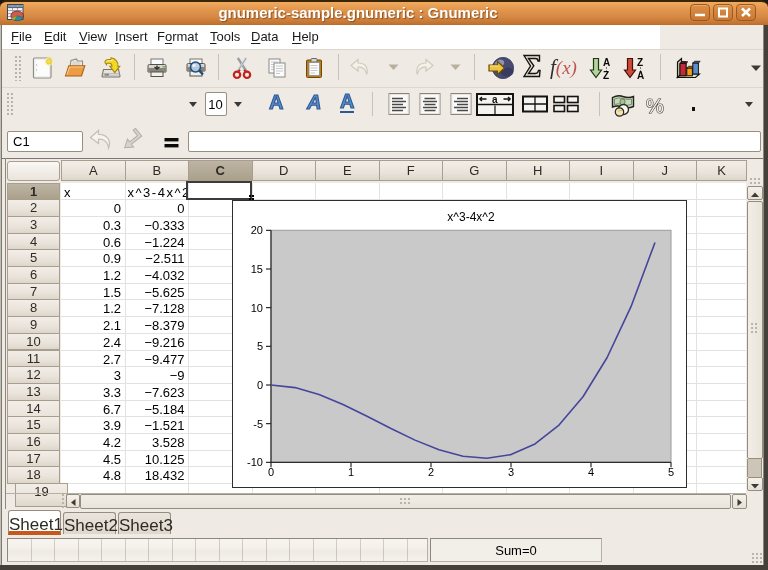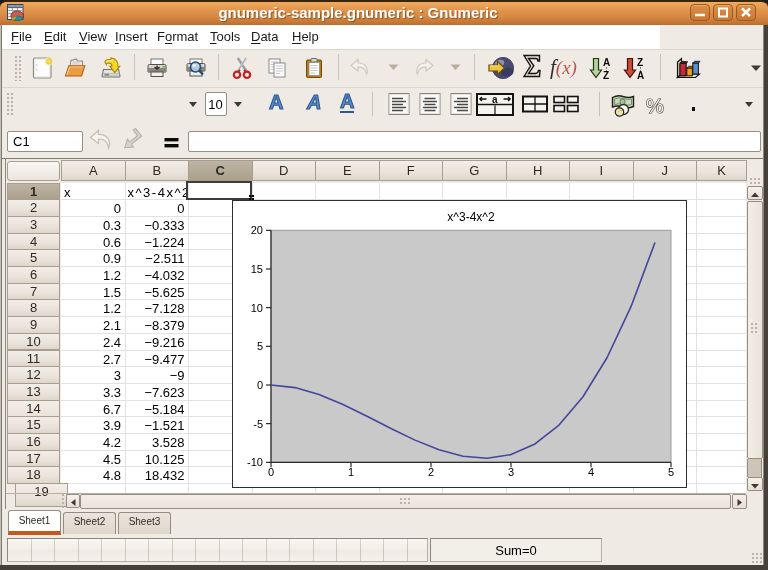--- a/index.html
+++ b/index.html
@@ -43,21 +43,21 @@
 .cellnum { position:absolute; font-size:13px; color:#000; text-align:right; }
 .celltxt { position:absolute; font-size:13px; color:#000; text-align:left; }
 
 
 .sbbtn { background:linear-gradient(#f5f1ea, #e6e0d6); border:1px solid #958d80; border-radius:2px; }
 .sbthumb { background:linear-gradient(90deg,#f2eee7,#e9e4da); border:1px solid #958d80; border-radius:2px; }
 
 
 .tab { position:absolute; border:1px solid #958d80; border-bottom:none;
   border-radius:3px 3px 0 0; background:linear-gradient(#e9e4dc,#ded7cc);
-  font-size:10px; color:#2e2b26; text-align:center; }
+  font-size:17px; color:#2e2b26; text-align:center; }
 
 
 #statusbar { left:0; top:536px; width:768px; height:29px; background:#efeae3; }
 </style>
 </head>
 <body>
 <div id="win">
 
   <div class="abs" style="left:0; top:0; width:768px; height:10px; background:#1e1814;"></div>
   <div id="titlebar" class="abs" style="border-radius:7px 7px 0 0;"></div>

